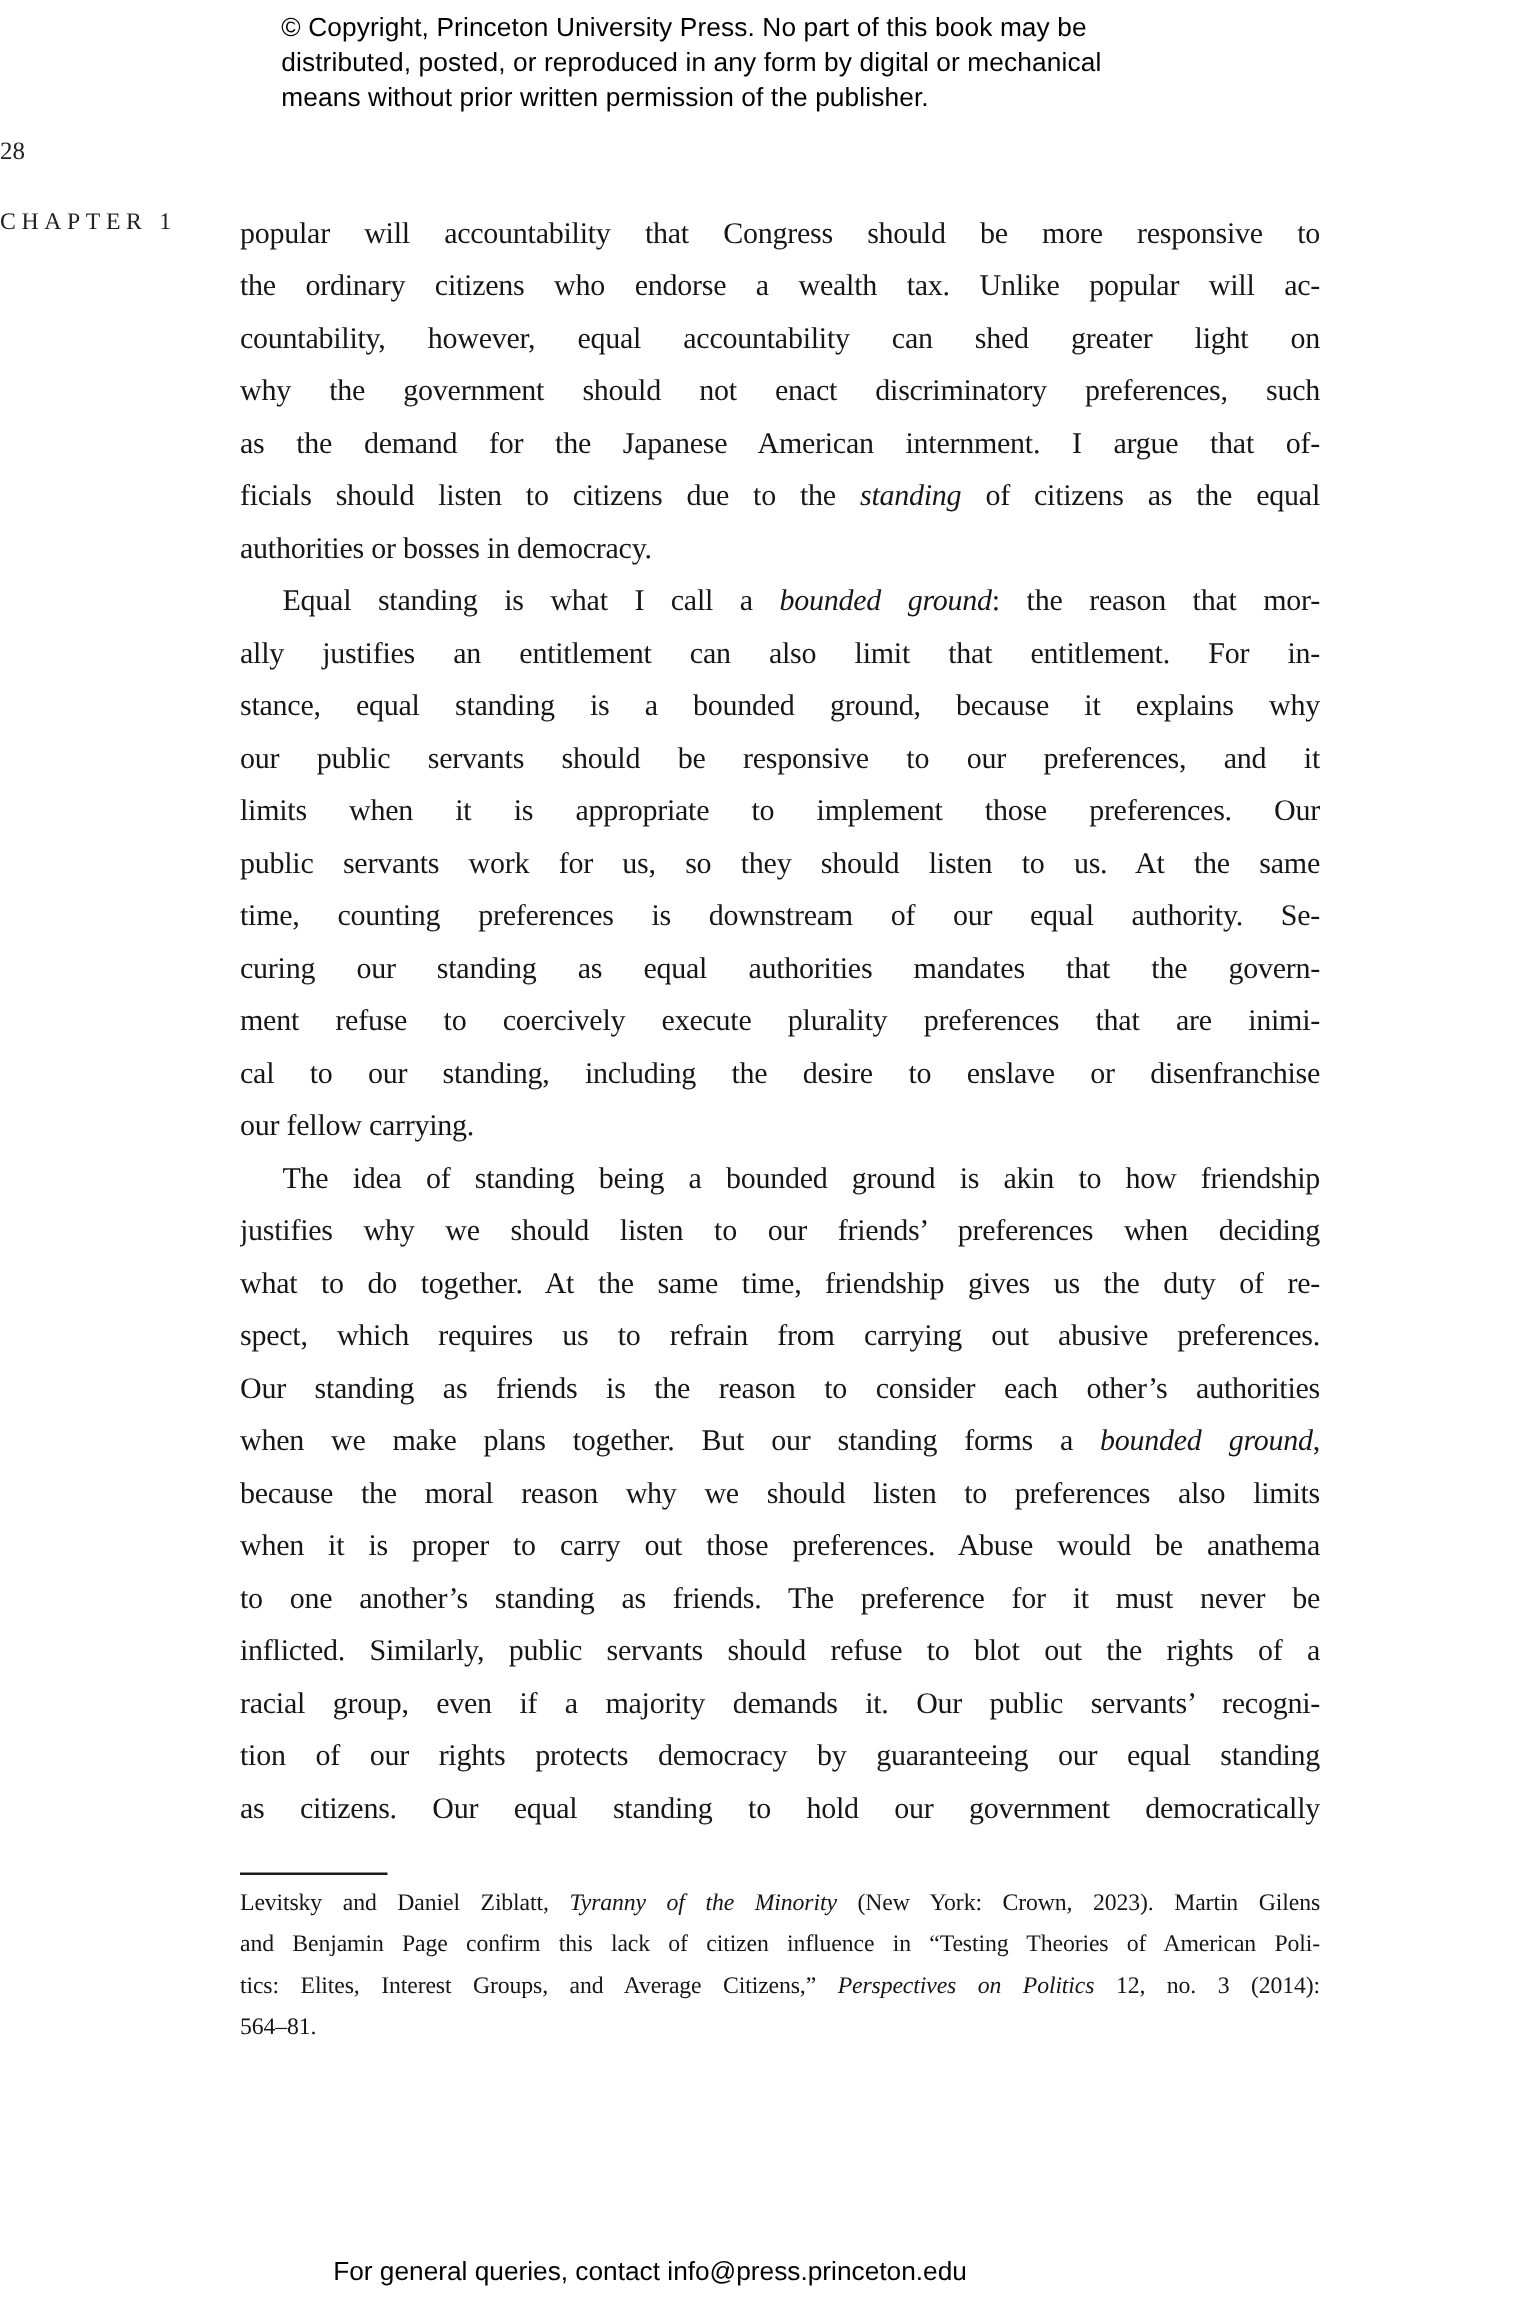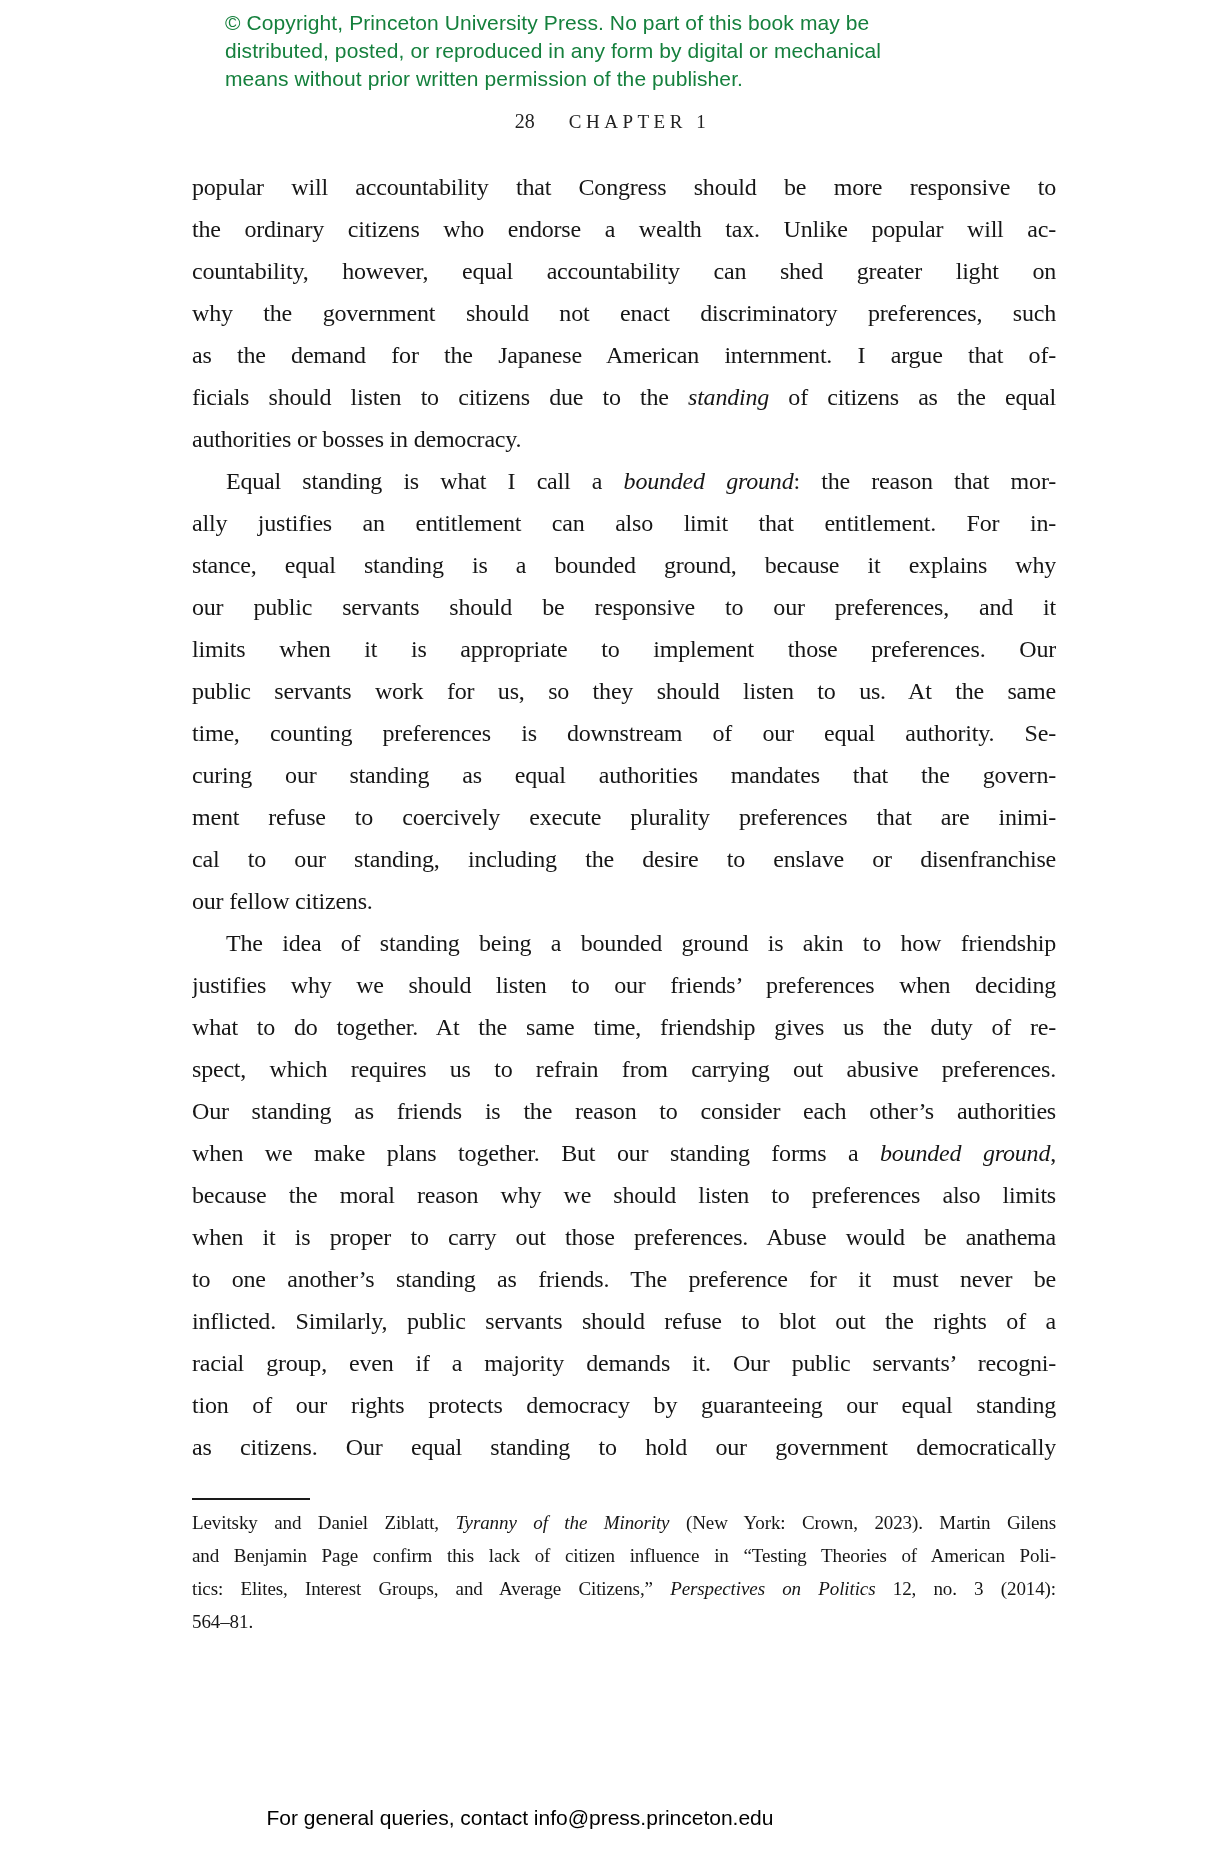--- a/index.html
+++ b/index.html
@@ -5,26 +5,27 @@
   html,body{margin:0;padding:0}
   body{
     width:1225px;height:1850px;position:relative;
     background:#ffffff;color:#161616;
     font-family:"Liberation Serif",serif;
     overflow:hidden;
   }
   .copyright{
     position:absolute;left:225px;top:9px;
     font-family:"Liberation Sans",sans-serif;
-    font-size:21px;line-height:28px;color:#15803d;letter-spacing:.1px;
+    font-size:21px;line-height:28px;color:#000000;letter-spacing:.1px;
   }
   .runhead{
     position:absolute;top:110px;left:0;width:1225px;
     display:flex;justify-content:center;align-items:baseline;gap:34px;
     color:#222;
+    flex-direction:column;
   }
   .runhead .pagenum{font-size:20px}
   .runhead .chap{font-size:19px;letter-spacing:4.5px}
   .bodytext{
     position:absolute;left:192px;top:166px;width:864px;
     font-size:24px;line-height:42px;letter-spacing:-.2px;
   }
   .line{
     height:42px;overflow:hidden;
     text-align:justify;text-align-last:justify;
@@ -74,21 +75,21 @@
       <div class="line ind"><span>Equal standing is what I call a </span><i>bounded ground</i><span>: the reason that mor-</span></div>
       <div class="line"><span>ally justifies an entitlement can also limit that entitlement. For in-</span></div>
       <div class="line"><span>stance, equal standing is a bounded ground, because it explains why</span></div>
       <div class="line"><span>our public servants should be responsive to our preferences, and it</span></div>
       <div class="line"><span>limits when it is appropriate to implement those preferences. Our</span></div>
       <div class="line"><span>public servants work for us, so they should listen to us. At the same</span></div>
       <div class="line"><span>time, counting preferences is downstream of our equal authority. Se-</span></div>
       <div class="line"><span>curing our standing as equal authorities mandates that the govern-</span></div>
       <div class="line"><span>ment refuse to coercively execute plurality preferences that are inimi-</span></div>
       <div class="line"><span>cal to our standing, including the desire to enslave or disenfranchise</span></div>
-      <div class="line end"><span>our fellow citizens.</span></div>
+      <div class="line end"><span>our fellow carrying.</span></div>
     </div>
     <div>
       <div class="line ind"><span>The idea of standing being a bounded ground is akin to how friendship</span></div>
       <div class="line"><span>justifies why we should listen to our friends’ preferences when deciding</span></div>
       <div class="line"><span>what to do together. At the same time, friendship gives us the duty of re-</span></div>
       <div class="line"><span>spect, which requires us to refrain from carrying out abusive preferences.</span></div>
       <div class="line"><span>Our standing as friends is the reason to consider each other’s authorities</span></div>
       <div class="line"><span>when we make plans together. But our standing forms a </span><i>bounded ground</i><span>,</span></div>
       <div class="line"><span>because the moral reason why we should listen to preferences also limits</span></div>
       <div class="line"><span>when it is proper to carry out those preferences. Abuse would be anathema</span></div>

